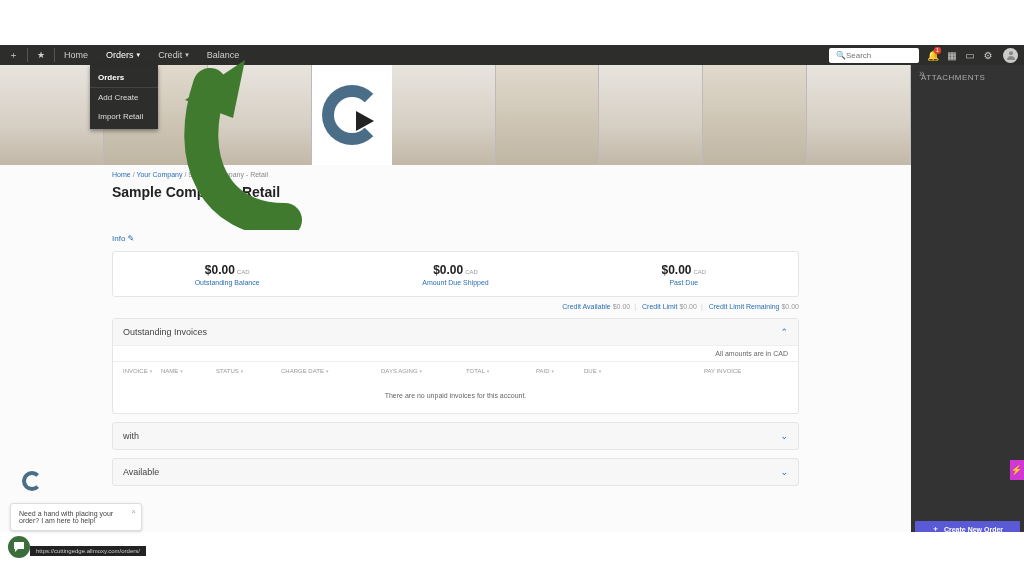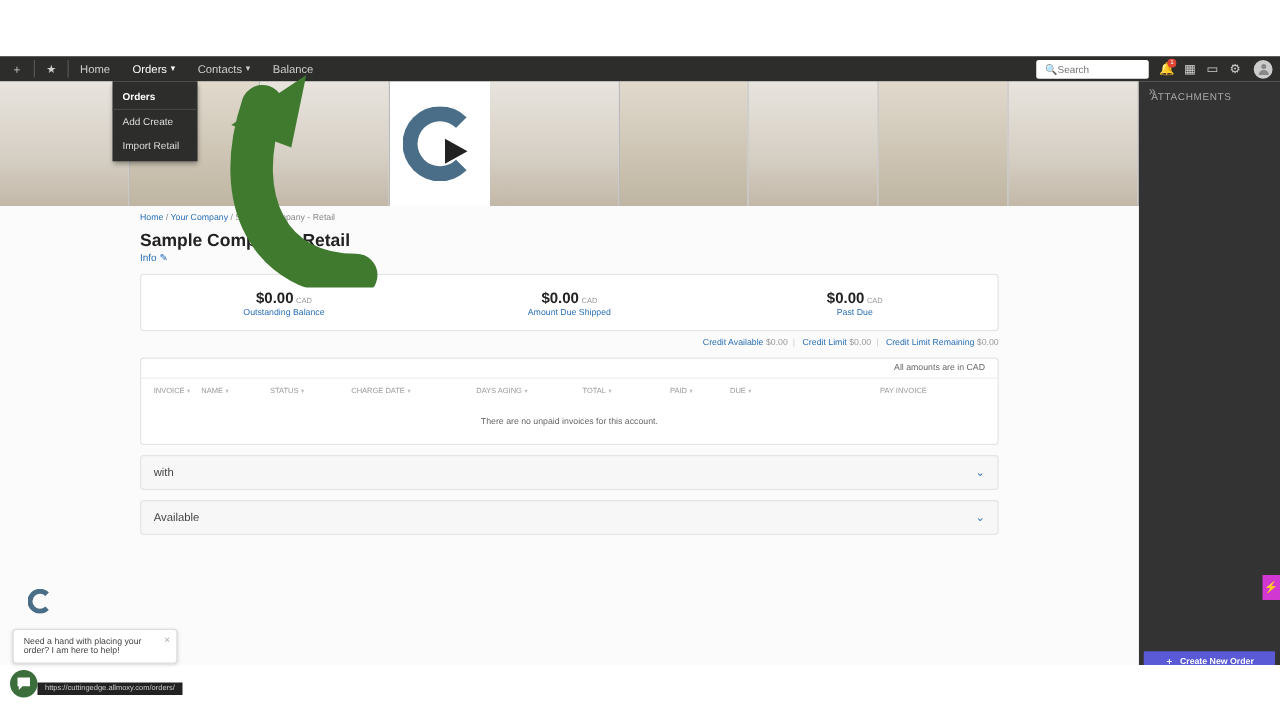--- a/index.html
+++ b/index.html
@@ -41,21 +41,21 @@
 .attach-actions .ab { height:16px; border-radius:1px; margin-top:3px; display:flex; align-items:center; justify-content:center; font-size:7px; font-weight:600; cursor:pointer; }
 .ab.primary { background:#5a5ad6; color:#fff; }
 .ab.primary .plus { margin-right:5px; }
 .ab.secondary { background:#eee; color:#333; }
 
 
 .main { position:absolute; top:165px; left:0; right:113px; bottom:0; background:#fbfbfb; overflow:hidden; }
 .crumbs { font-size:7px; color:#888; padding:6px 0 4px 112px; }
 .crumbs a { color:#2a6fb5; text-decoration:none; }
 .page-title { font-size:14px; font-weight:700; padding:2px 0 2px 112px; color:#222; }
-.info-link { font-size:8px; color:#2a6fb5; padding-left:112px; }
+.info-link { font-size:8px; color:#2a6fb5; padding-left:112px;margin-top:32px; }
 
 .stat-card { margin:8px 112px 0 112px; background:#fff; border:1px solid #e5e5e5; border-radius:3px; height:46px; display:flex; }
 .stat { flex:1; display:flex; flex-direction:column; align-items:center; justify-content:center; }
 .stat .amount { font-size:12px; font-weight:700; color:#222; }
 .stat .amount .cur { font-size:6px; font-weight:400; color:#999; margin-left:2px; }
 .stat .label { font-size:7px; color:#2a6fb5; margin-top:2px; }
 
 .credit-row { text-align:right; font-size:7px; color:#999; margin:6px 112px 0 112px; }
 .credit-row .k { color:#2a6fb5; }
 .credit-row .sep2 { margin:0 4px; color:#ccc; }
@@ -103,21 +103,21 @@
   <div class="tb-btn">＋</div>
   <div class="sep"></div>
   <div class="tb-btn">★</div>
   <div class="sep"></div>
   <div class="tb-btn">Home</div>
   <div class="tb-btn active">
         <span>Orders</span> 
         <span style="margin-left:3px;font-size:7px">▾</span>
       </div>
   <div class="tb-btn">
-        <span>Contacts</span> 
+        <span>Credit</span> 
         <span style="margin-left:3px;font-size:7px">▾</span>
       </div>
   <div class="tb-btn">Balance</div>
   <div class="spacer"></div>
   <div class="search-wrap">
     <span>🔍</span>
     <input class="search-input" placeholder="Search" style="">
   </div>
   <div class="tb-icon">🔔<span class="badge">1</span></div>
   <div class="tb-icon">▦</div>
@@ -193,20 +193,24 @@
     </div>
   </div>
 
   <div class="credit-row">
     <span class="k">Credit Available</span> <span>$0.00</span><span class="sep2">|</span>
     <span class="k">Credit Limit</span> <span>$0.00</span><span class="sep2">|</span>
     <span class="k">Credit Limit Remaining</span> <span>$0.00</span>
   </div>
 
   <div class="section-card">
+    <div class="section-head">
+      <span>Outstanding Invoices</span>
+          <span class="exp">⌃</span>
+    </div>
     <div class="sub-note">All amounts are in CAD</div>
     <div class="tbl-head">
       <div class="tc-inv">
             <span>INVOICE</span>
             <span class="arrow">▾</span>
           </div>
       <div class="tc-name">
             <span>NAME</span>
             <span class="arrow">▾</span>
           </div>

